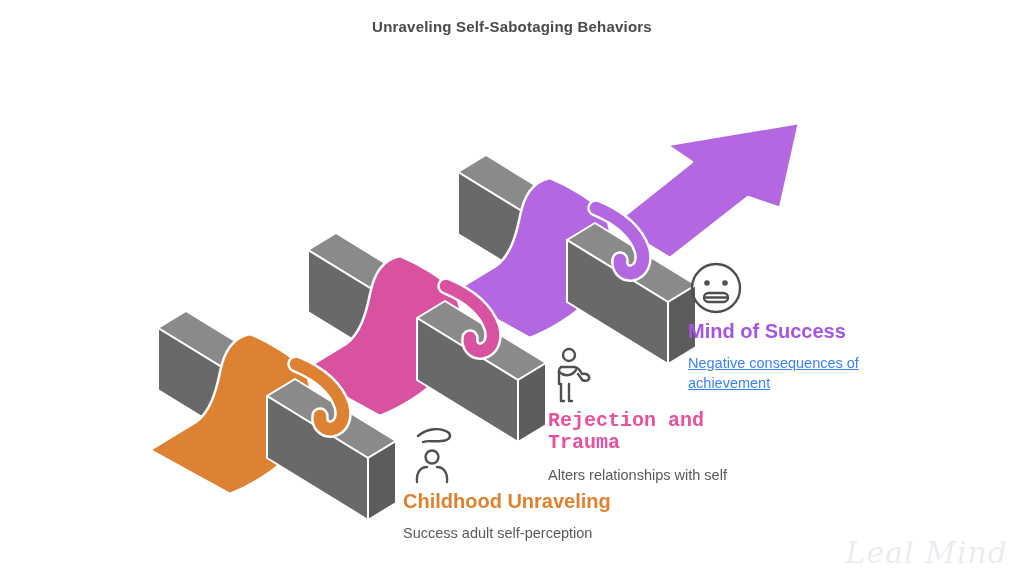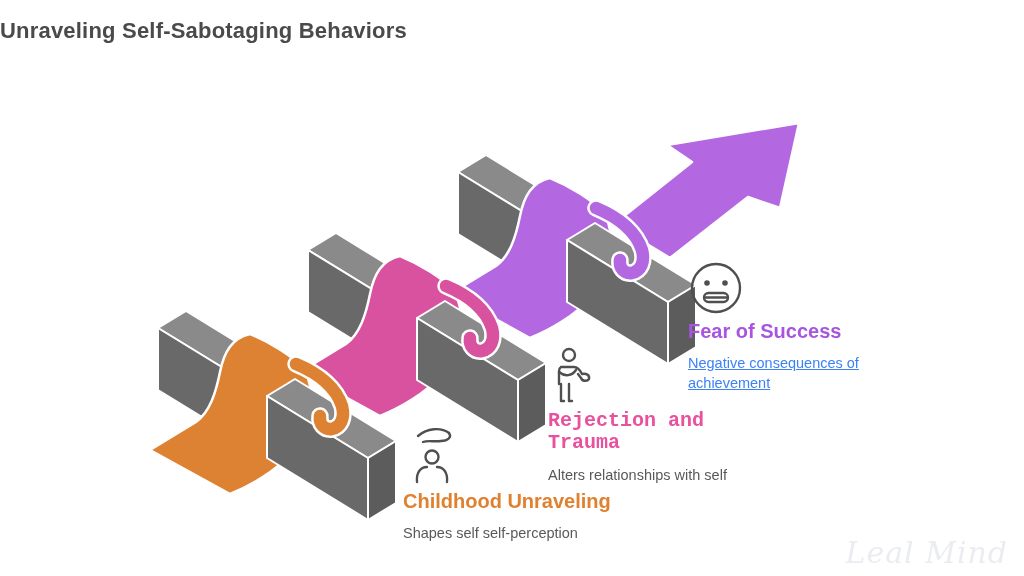--- a/index.html
+++ b/index.html
@@ -4,21 +4,21 @@
 <style>
   html,body{margin:0;padding:0;}
   body{
     width:1024px;height:576px;position:relative;overflow:hidden;
     background:#ffffff;
     font-family:"Liberation Sans", sans-serif;
   }
   .stage{position:absolute;inset:0;}
   .page-title{
     position:absolute;top:18px;left:0;width:100%;
-    font-size:22px;font-weight:bold;color:#4a4a4a;
+    text-align:center;font-size:15px;font-weight:bold;color:#4a4a4a;
     letter-spacing:.2px;
   }
   .diagram-svg{position:absolute;left:0;top:0;}
   .stage-block{position:absolute;}
   .stage-icon{display:block;margin-bottom:4px;}
   .stage-label{font-size:20px;font-weight:bold;line-height:1.1;margin:0 0 11px 0;}
   .stage-desc{font-size:14.5px;color:#595959;line-height:1.38;margin:0;}
   #block-childhood{left:403px;top:424px;width:235px;}
   #block-rejection{left:548px;top:346px;width:225px;}
   #block-fear{left:688px;top:260px;width:195px;}
@@ -86,21 +86,21 @@
 
   <div class="stage-block" id="block-childhood">
     <svg class="stage-icon" width="58" height="62" viewBox="0 0 58 62" fill="none" stroke-width="2.4" stroke-linecap="round" stroke-linejoin="round" stroke="#4F4F4F">
       <path d="M46,9 C38,3 24,4 15,12"></path>
       <path d="M46,9 C49,13 45,17 38,17 C31,18 25,16 20,18"></path>
       <circle cx="29" cy="33" r="6.5"></circle>
       <path d="M14,58 C13,48 18,43 24,43"></path>
       <path d="M44,58 C45,48 40,43 34,43"></path>
     </svg>
     <div class="stage-label" style="color: rgb(224, 129, 47);">Childhood Unraveling</div>
-    <div class="stage-desc" style="color: rgb(89, 89, 89);">Shapes self self-perception</div>
+    <div class="stage-desc" style="color: rgb(89, 89, 89);">Success adult self-perception</div>
   </div>
 
   <div class="stage-block" id="block-rejection">
     <svg class="stage-icon" width="50" height="60" viewBox="0 0 50 60" fill="none" stroke-width="2.4" stroke-linecap="round" stroke-linejoin="round" stroke="#4F4F4F">
       <circle cx="21" cy="9" r="6"></circle>
       <path d="M13,21 L26,21 C30,21 32,24 34,28 C38,27 42,29 41,33 C39,36 34,35 33,32 L30,28"></path>
       <path d="M12,22 C11,23 11,25 11,27 L11,38"></path>
       <path d="M11,26 C17,31 24,30 28,24"></path>
       <path d="M13,38 L13,55 M21,38 L21,55 M13,55 L16,55 M21,55 L24,55"></path>
     </svg>
@@ -109,18 +109,18 @@
   </div>
 
   <div class="stage-block" id="block-fear">
     <svg class="stage-icon" width="56" height="56" viewBox="0 0 56 56" fill="none" stroke-width="2.4" stroke-linecap="round" stroke-linejoin="round" stroke="#4F4F4F">
       <circle cx="28" cy="28" r="24"></circle>
       <circle cx="19" cy="23" r="1.6" fill="#4F4F4F"></circle>
       <circle cx="37" cy="23" r="1.6" fill="#4F4F4F"></circle>
       <rect x="16" y="33" width="24" height="9" rx="4.5"></rect>
       <path d="M17,37.5 L39,37.5"></path>
     </svg>
-    <div class="stage-label" style="color: rgb(167, 85, 224);">Fear of Success</div>
+    <div class="stage-label" style="color: rgb(167, 85, 224);">Mind of Success</div>
     <div class="stage-desc" style="color: #3b82f6; text-decoration: underline;">Negative consequences of achievement</div>
   </div>
 
   <div class="watermark">Leal Mind</div>
 </div>
 
 </body></html>

